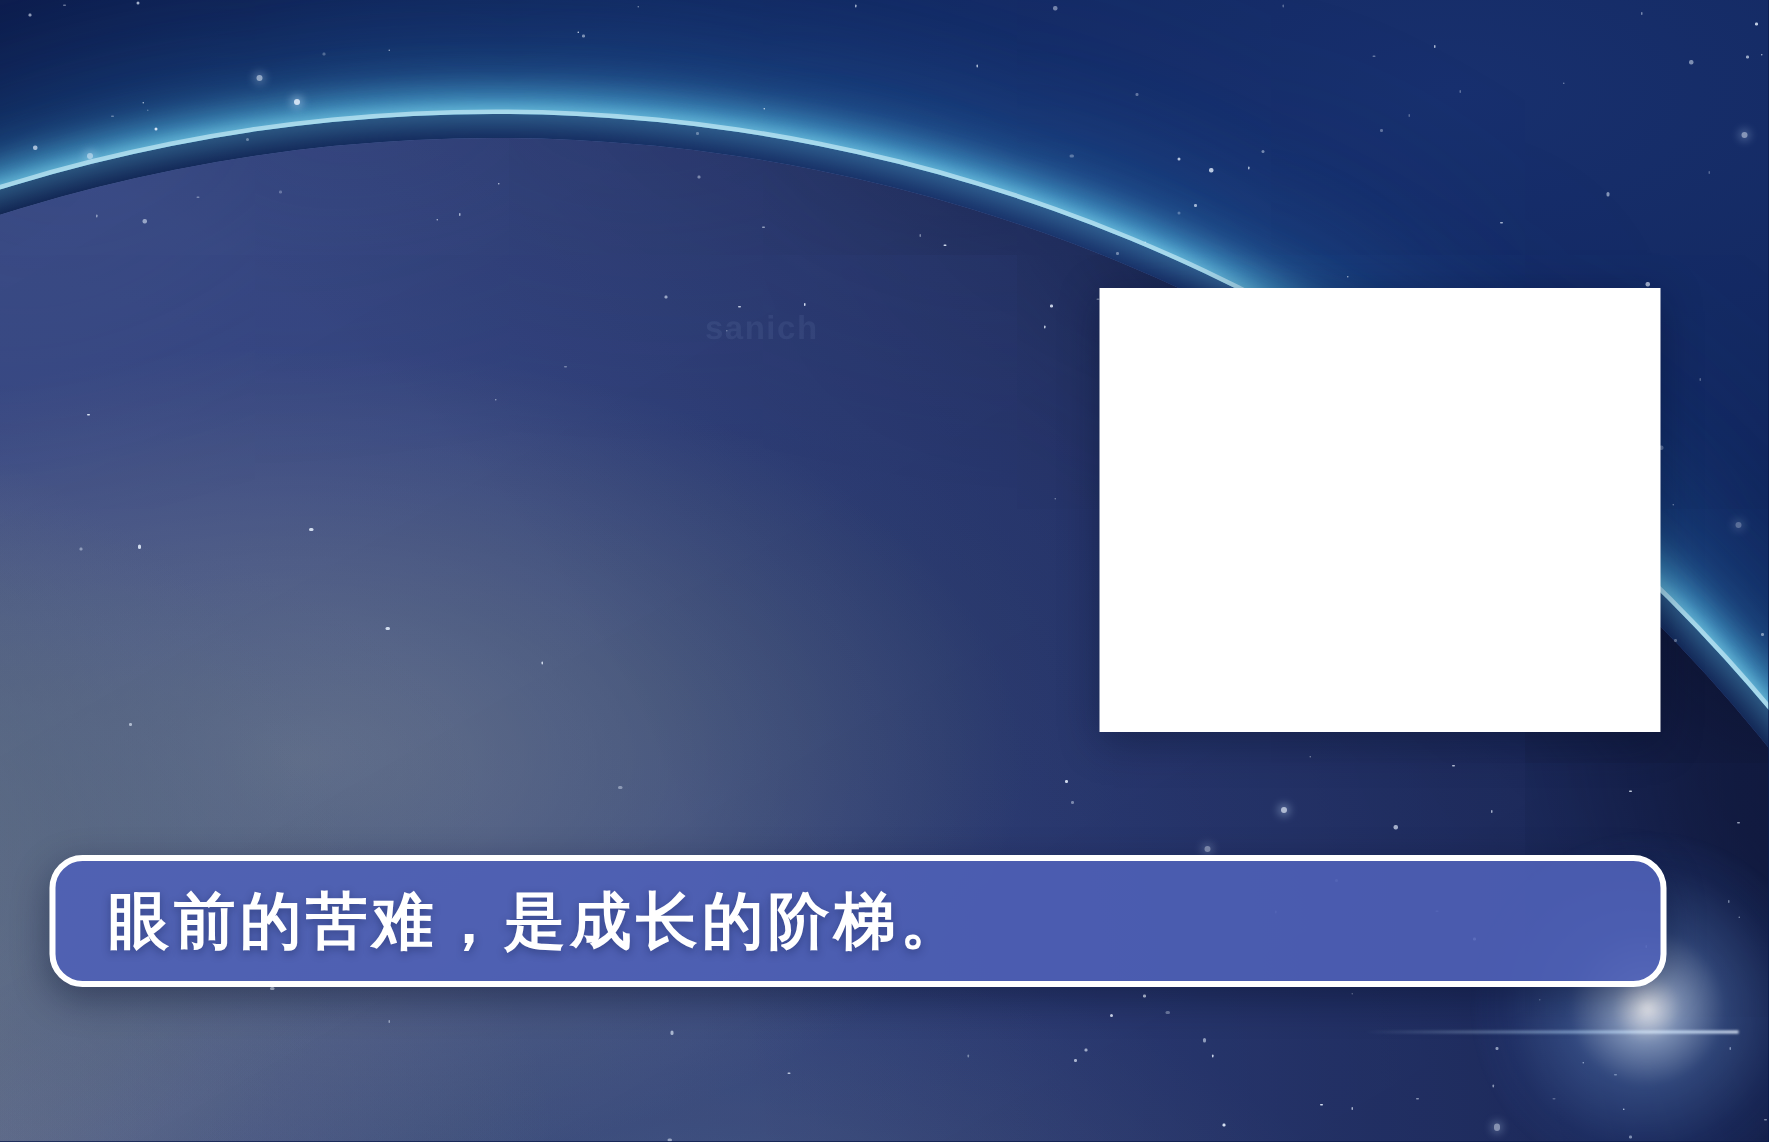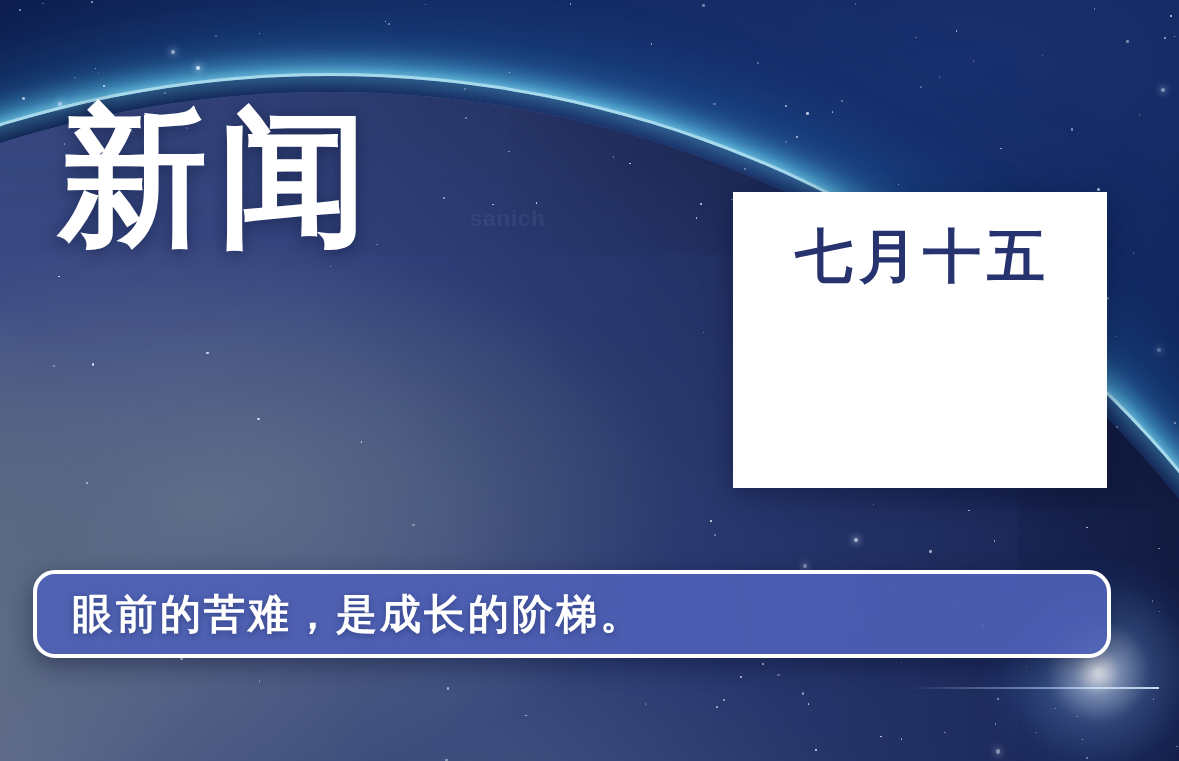--- a/index.html
+++ b/index.html
@@ -397,27 +397,25 @@
     </div>
 
   <div class="flare-streak"></div>
   <div class="flare"></div>
 
   <div class="watermark">sanich</div>
 
   <div class="layer">
 
     <div class="brand">
-      <div class="brand-line brand-bot">新闻</div>
     </div>
 
 
 
     <div class="card">
-      <div class="lunar">七月十五</div>
     </div>
 
     <div class="quote">
       <span class="quote-text">眼前的苦难，是成长的阶梯。</span>
     </div>
 
   </div>
 </div>
 
 </body></html>

